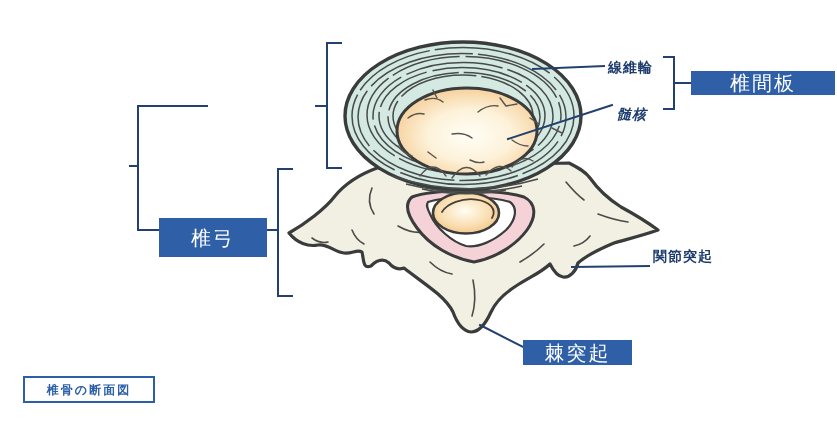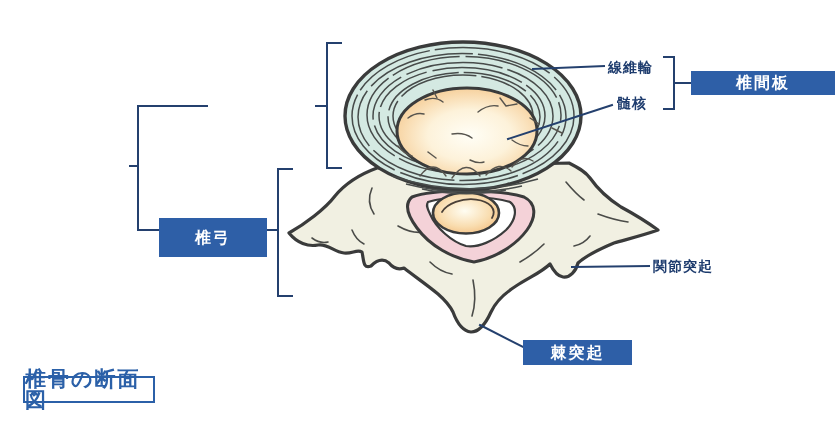--- a/index.html
+++ b/index.html
@@ -3,32 +3,32 @@
 <meta charset="utf-8">
 <style>
   html,body{margin:0;padding:0;background:#fff;}
   .stage{
     position:relative;width:837px;height:423px;background:#ffffff;overflow:hidden;
     font-family:"Liberation Sans","DejaVu Sans",sans-serif;
   }
   .stage svg{position:absolute;left:0;top:0;}
   .label-box{
     position:absolute;display:flex;align-items:center;justify-content:center;
-    background:#2e5fa7;color:#ffffff;font-weight:bold;font-size:16px;
+    background:#2e5fa7;color:#ffffff;font-weight:normal;font-size:20px;
     letter-spacing:2px;box-sizing:border-box;line-height:1;
   }
   .small-label{
     position:absolute;color:#1e3c6e;font-weight:bold;font-size:14px;
     letter-spacing:1px;line-height:1;white-space:nowrap;
   }
   .caption-box{
     position:absolute;display:flex;align-items:center;justify-content:center;
     border:2px solid #2b60a8;color:#2b60a8;background:#ffffff;
     font-family:"Liberation Serif","DejaVu Serif",serif;font-weight:bold;
-    font-size:21px;letter-spacing:2px;box-sizing:border-box;line-height:1;
+    font-size:12px;letter-spacing:2px;box-sizing:border-box;line-height:1;
   }
 </style>
 </head>
 <body>
 
 <div class="stage">
 
   <svg width="837" height="423" viewBox="0 0 837 423">
     <defs>
       <radialGradient id="nucleusGrad" cx="0.52" cy="0.55" r="0.75">
@@ -157,20 +157,20 @@
     <span>椎弓</span>
   </div>
   <div class="label-box" style="left:691px;top:71px;width:144px;height:24px;">
     <span>椎間板</span>
   </div>
   <div class="label-box" style="left:523px;top:340px;width:109px;height:25px;">
     <span>棘突起</span>
   </div>
 
   <div class="small-label" style="left:608px;top:60px;">線維輪</div>
-  <div class="small-label" style="left:617px;top:96px;">髄核</div>
-  <div class="small-label" style="left:653px;top:259px;">関節突起</div>
+  <div class="small-label" style="left:617px;top:107px;font-style:italic;">髄核</div>
+  <div class="small-label" style="left:653px;top:249px;">関節突起</div>
 
   <div class="caption-box" style="left:23px;top:376px;width:132px;height:27px;">
     <span>椎骨の断面図</span>
   </div>
 
 </div>
 
 </body></html>

